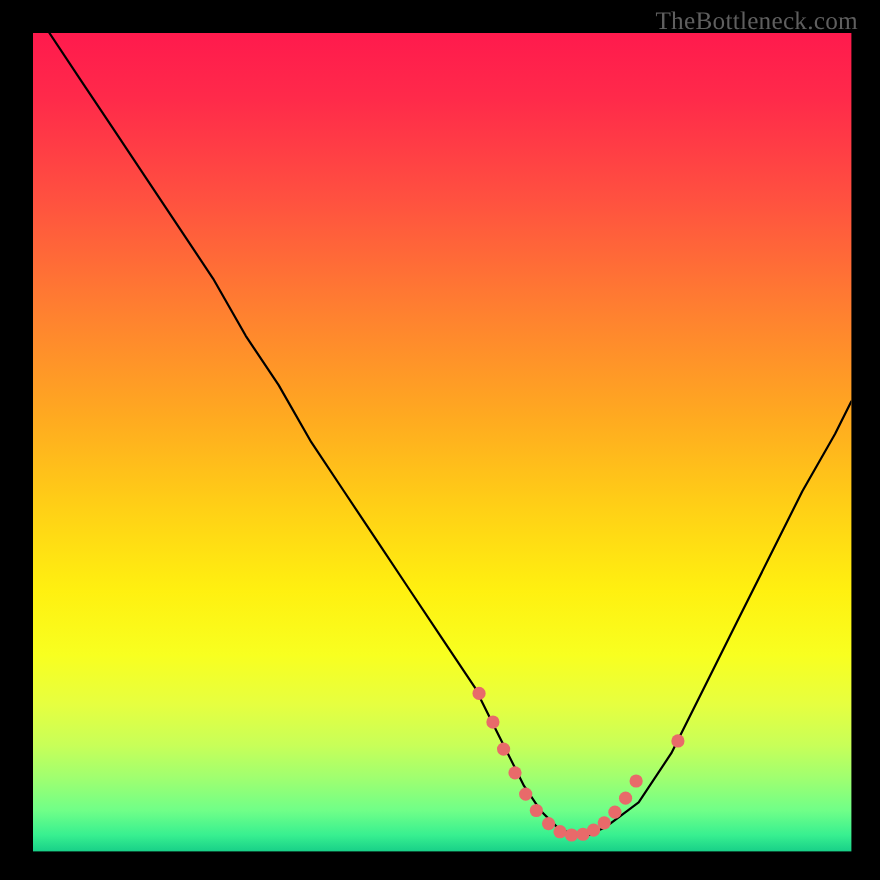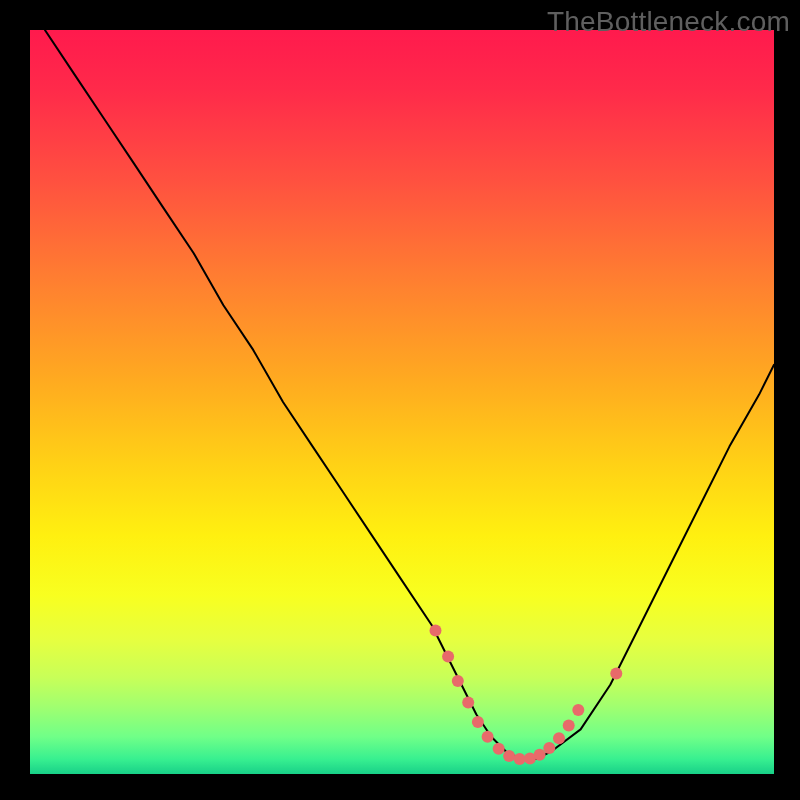--- a/index.html
+++ b/index.html
@@ -15,26 +15,27 @@
     position: absolute;
     left: 0;
     top: 0;
     width: 800px;
     height: 800px;
     background: #000;
   }
   .watermark {
     position: absolute;
     top: 6px;
-    right: 10px;
+    right: 20px;
     color: #5f5f5f;
-    font-size: 28px;
+    font-size: 23px;
     font-weight: 400;
     letter-spacing: 0.2px;
     z-index: 50;
+    font-family: Liberation Serif, serif;
   }
   .plot {
     position: absolute;
     left: 30px;
     top: 30px;
     width: 744px;
     height: 744px;
   }
   .gradient {
     position: absolute;

